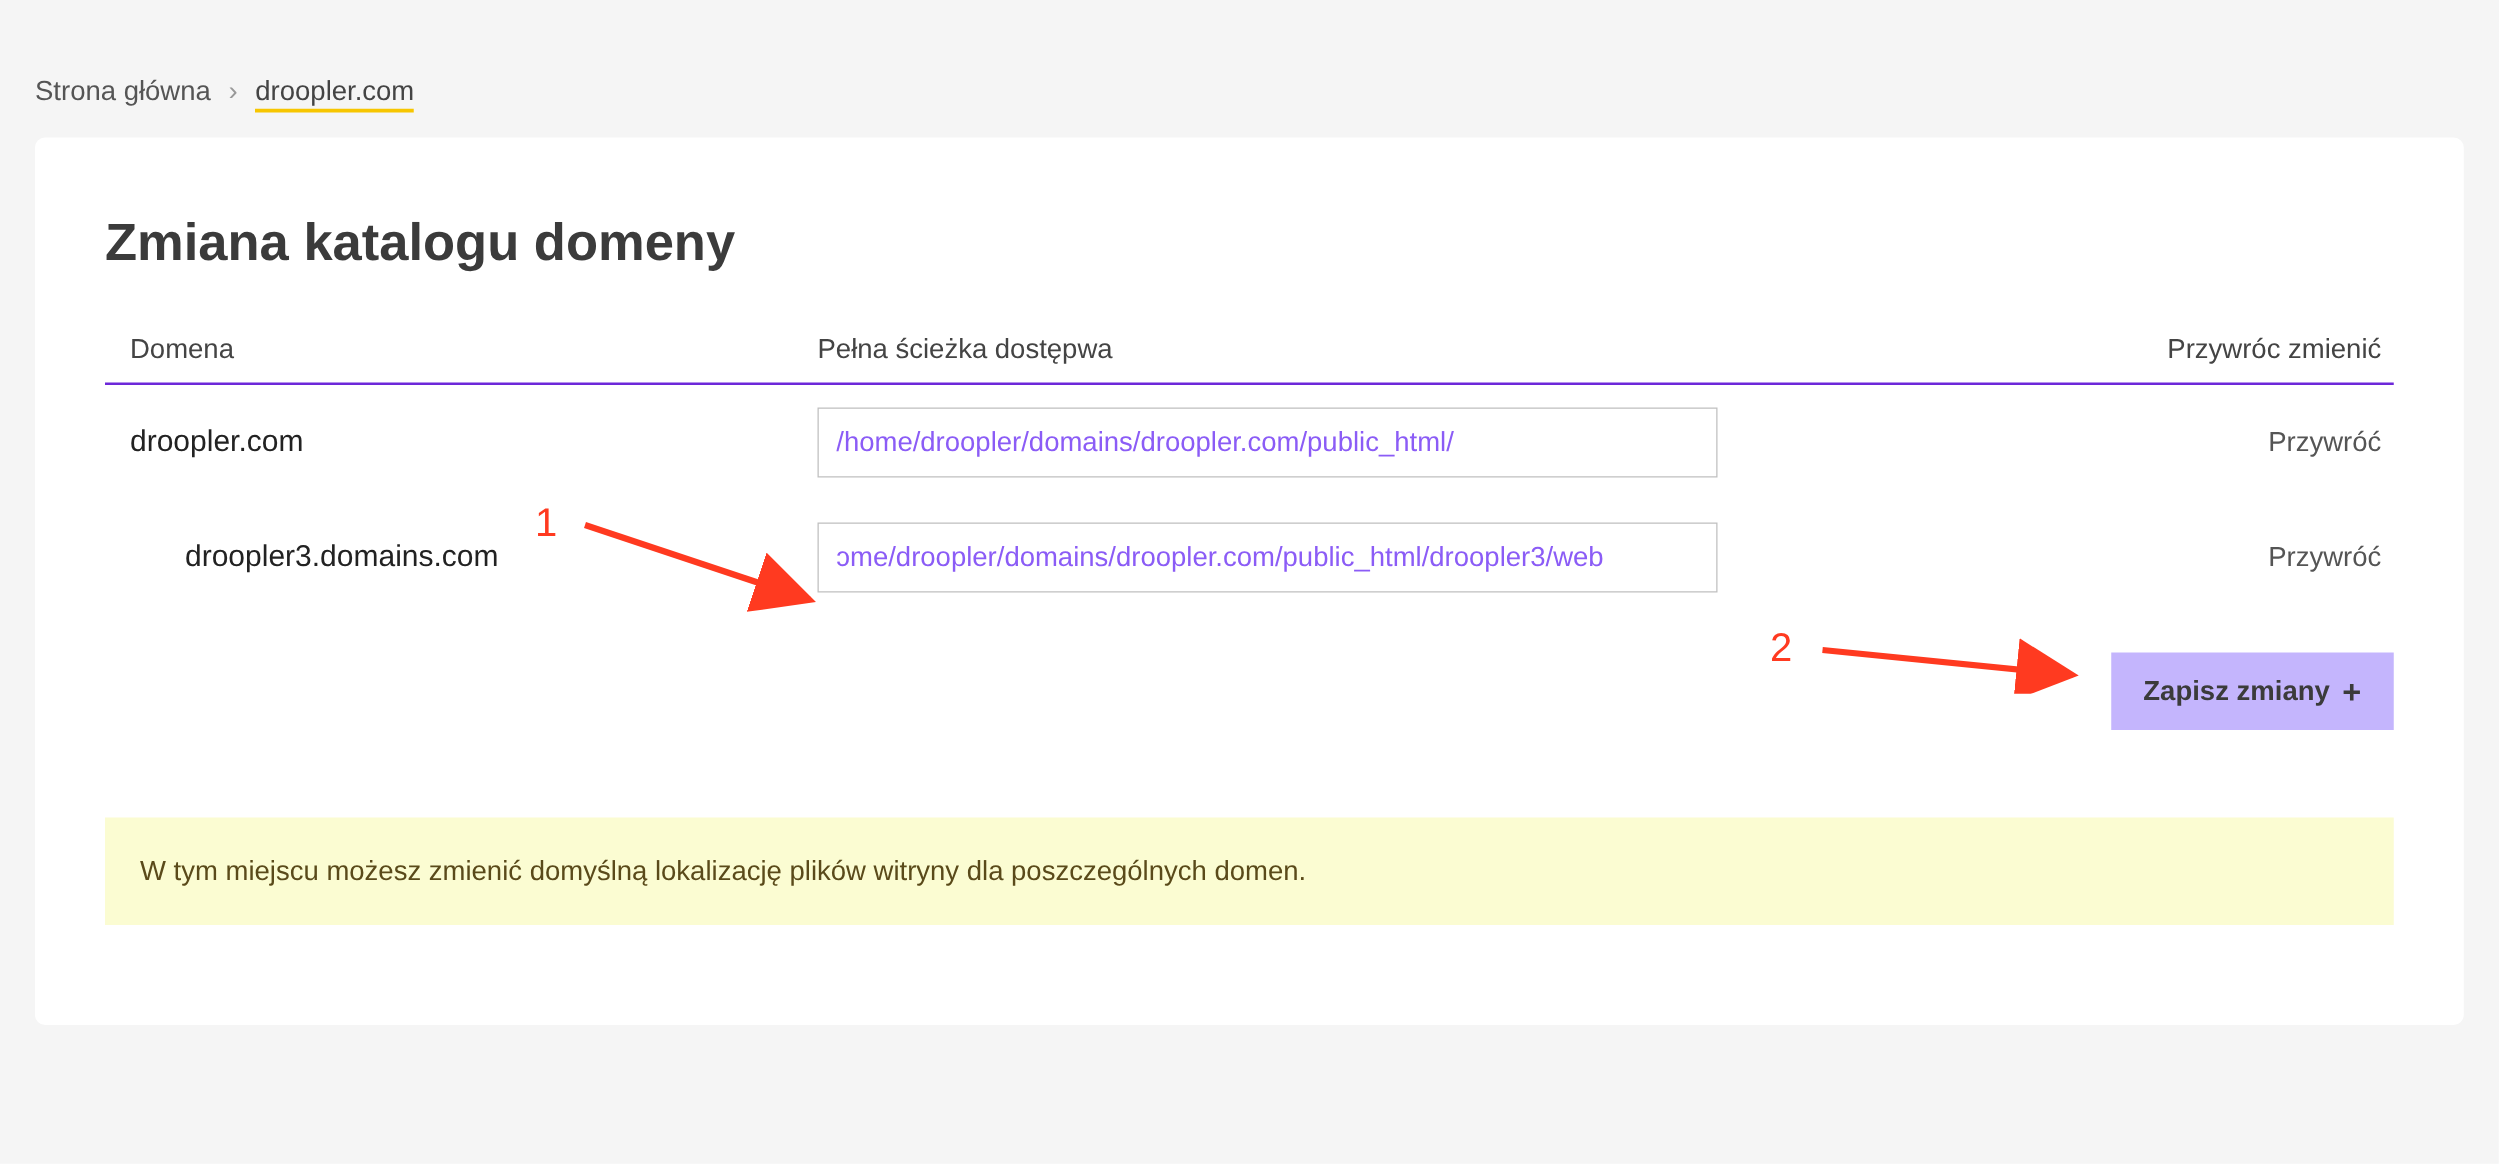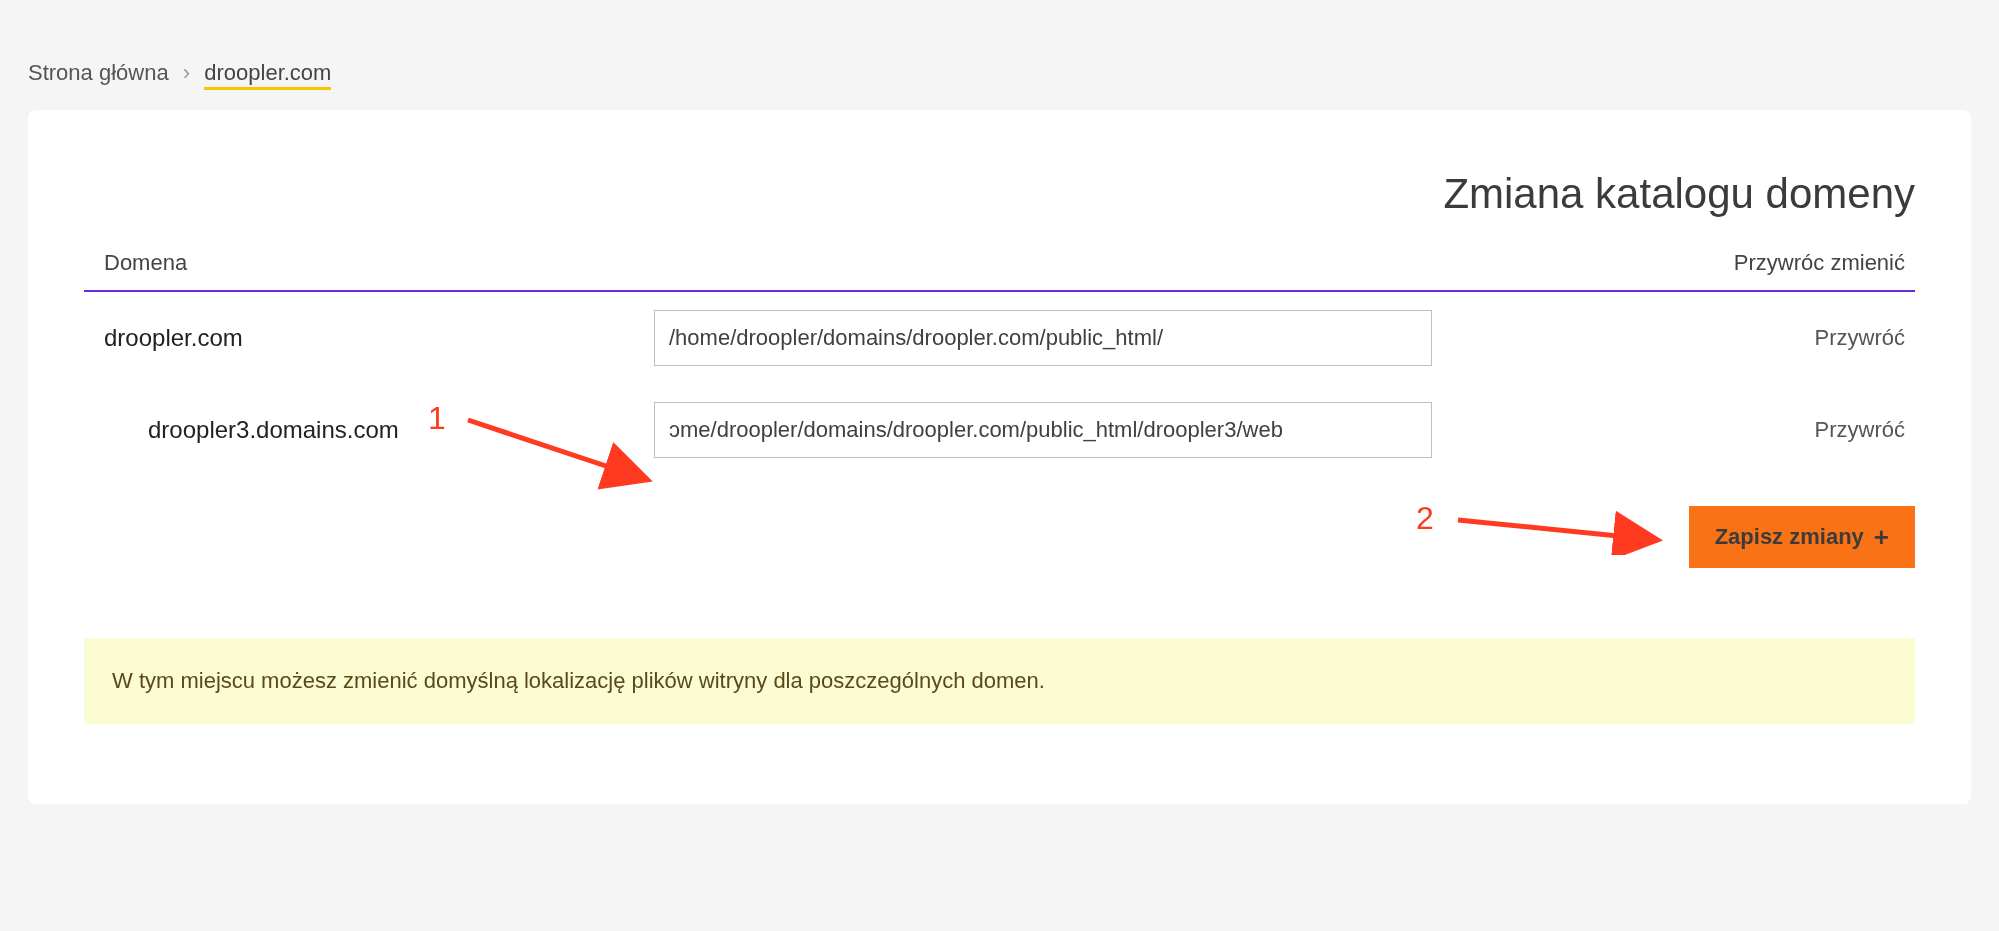--- a/index.html
+++ b/index.html
@@ -23,66 +23,65 @@
     padding-bottom: 2px;
   }
   .panel {
     background: #fff;
     border-radius: 8px;
     padding: 60px 56px 80px 56px;
     position: relative;
   }
   h1 {
     font-size: 42px;
-    font-weight: 400;
+    font-weight: 700;
     color: #3b3b3b;
-    margin-bottom: 32px;
-    text-align: right;
+    margin-bottom: 48px;
   }
   .table { width: 100%; }
   .thead {
     display: flex;
     border-bottom: 2px solid #6d28d9;
     padding-bottom: 14px;
     font-size: 22px;
     color: #444;
   }
   .col-domain { flex: 0 0 570px; padding-left: 20px; }
   .col-path   { flex: 0 0 760px; }
   .col-restore{ flex: 1 1 auto; text-align: right; padding-right: 10px; }
   .trow {
     display: flex;
     align-items: center;
     min-height: 92px;
   }
   .trow .col-domain { font-size: 24px; color: #222; }
   .trow.sub .col-domain { padding-left: 64px; }
   .path-input {
-    width: 778px;
+    width: 720px;
     height: 56px;
     border: 1px solid #bfbfbf;
     font-size: 22px;
-    color: #404040;
+    color: #8b5cf6;
     padding: 0 14px;
     background: #fff;
   }
   .restore-link {
     font-size: 22px;
     color: #555;
     cursor: pointer;
     text-align: right;
     display: block;
   }
   .actions {
     display: flex;
     justify-content: flex-end;
     margin-top: 30px;
   }
   .save-btn {
-    background: #f97316;
+    background: #c4b5fd;
     border: none;
     padding: 18px 26px;
     font-size: 22px;
     font-weight: 700;
     color: #3b3b3b;
     cursor: pointer;
     display: inline-flex;
     align-items: center;
     gap: 10px;
   }
@@ -115,20 +114,21 @@
     <span class="current">droopler.com</span>
   </div>
 
   <div class="panel">
 
     <h1>Zmiana katalogu domeny</h1>
 
     <div class="table">
       <div class="thead">
         <div class="col-domain">Domena</div>
+        <div class="col-path">Pełna ścieżka dostępwa</div>
         <div class="col-restore">Przywróc zmienić</div>
       </div>
 
       <div class="trow">
         <div class="col-domain">droopler.com</div>
         <div class="col-path">
           <input class="path-input" type="text" value="/home/droopler/domains/droopler.com/public_html/" style="">
         </div>
         <div class="col-restore">
           <span class="restore-link">Przywróć</span>

